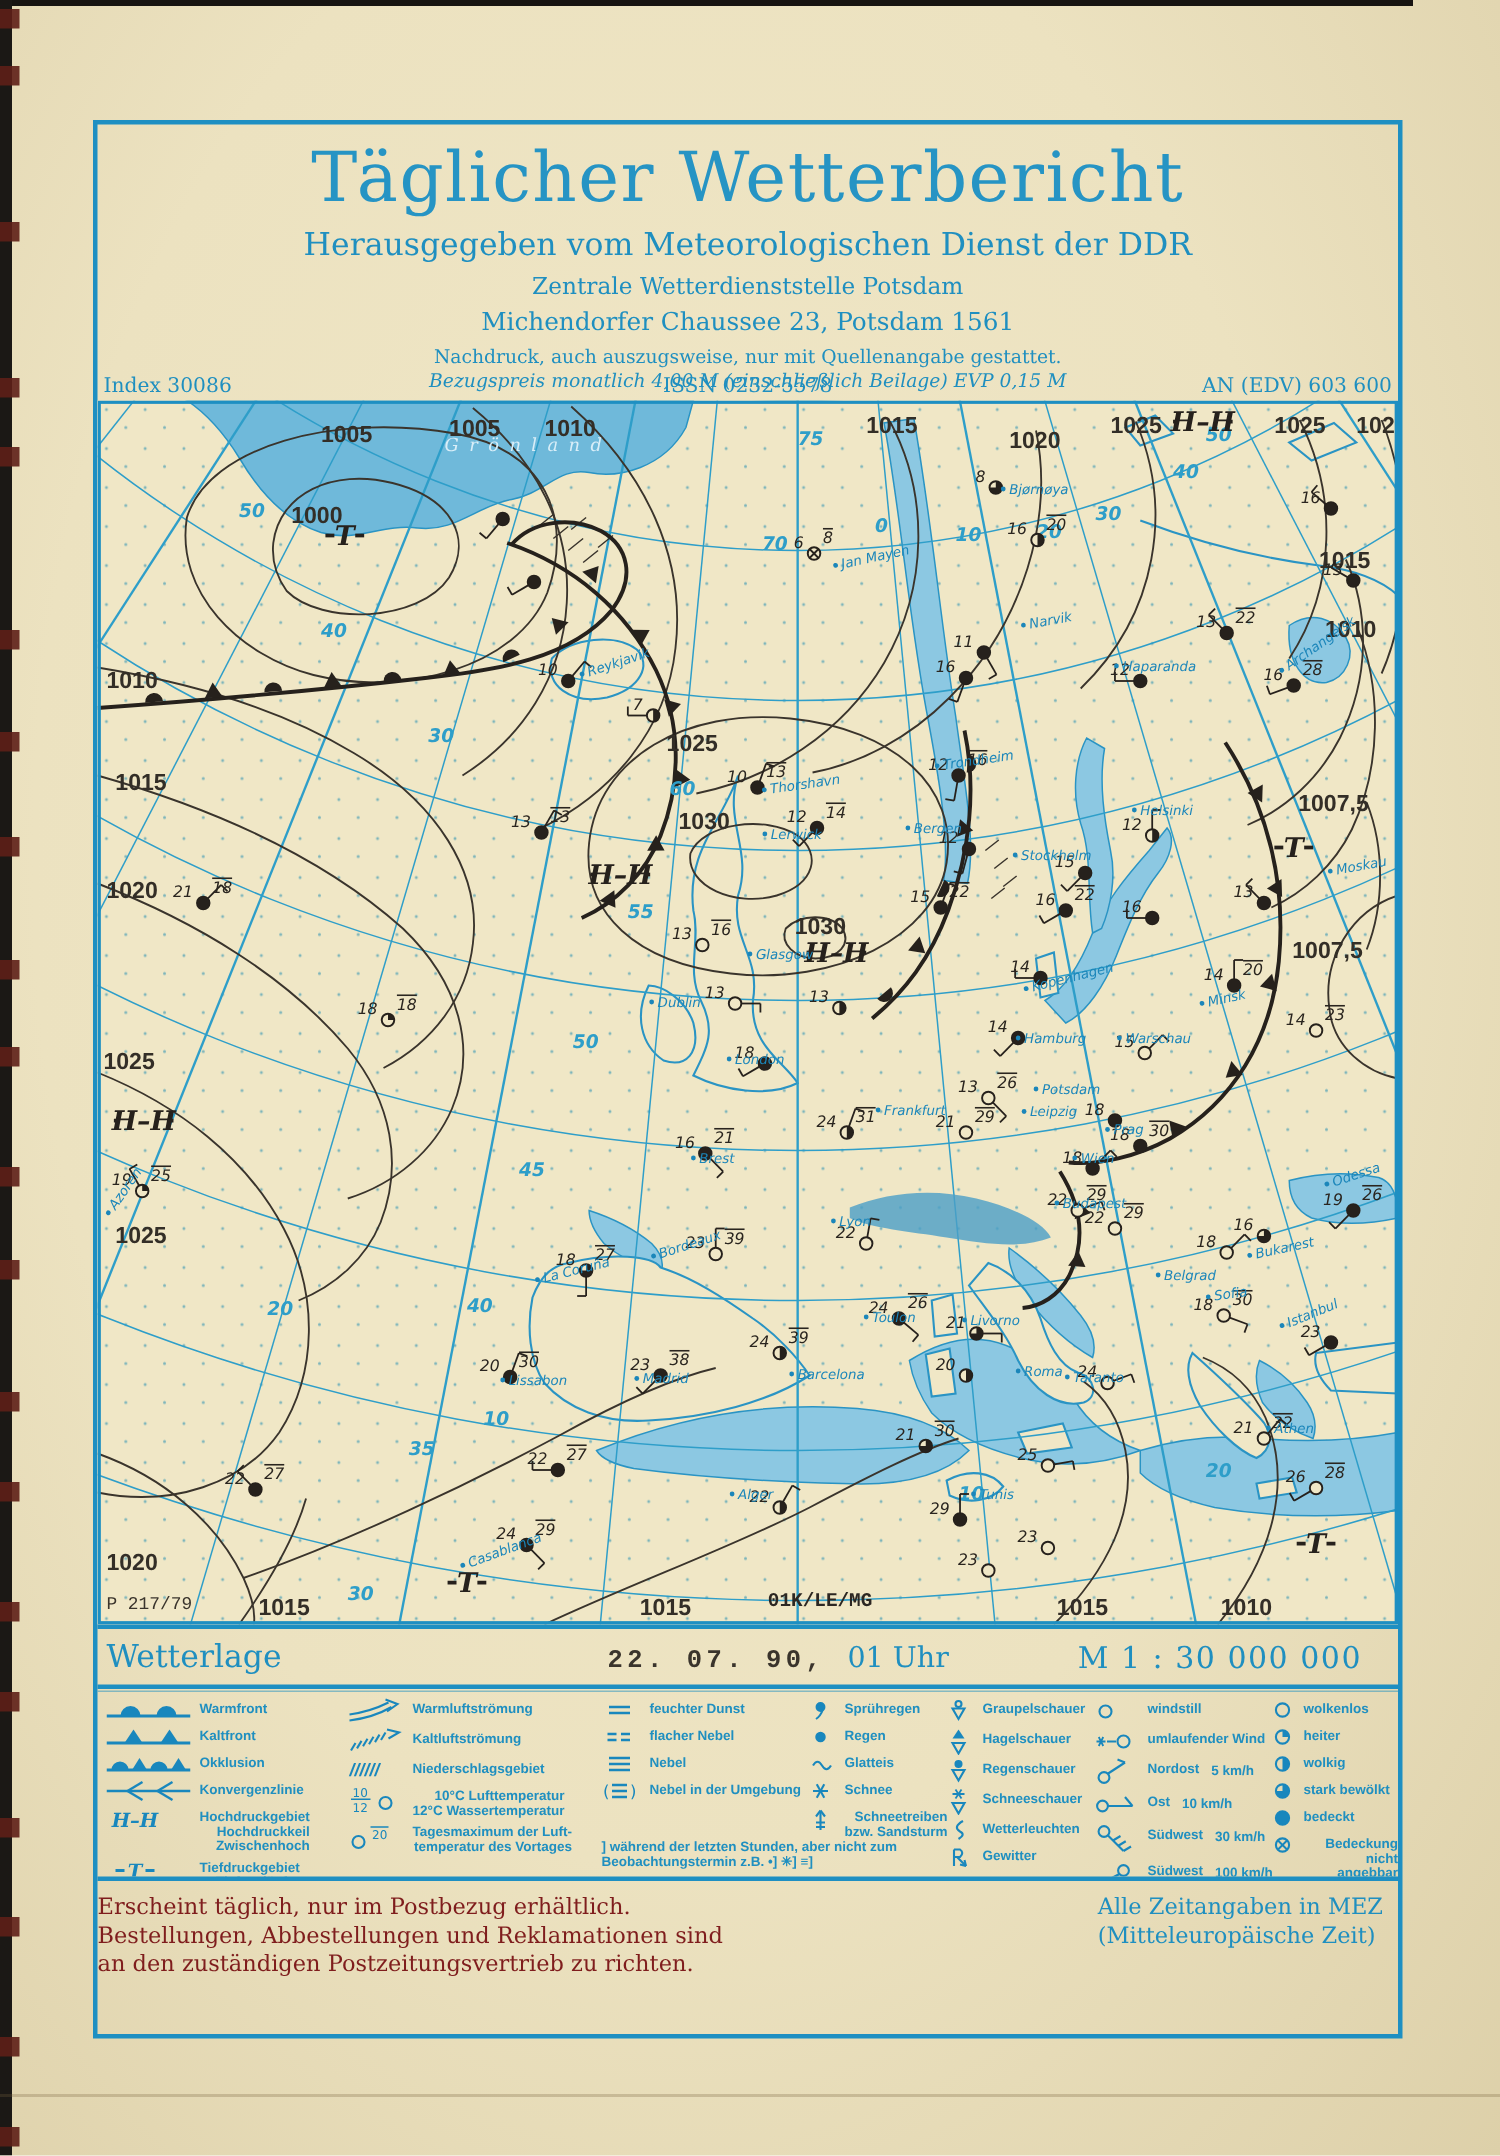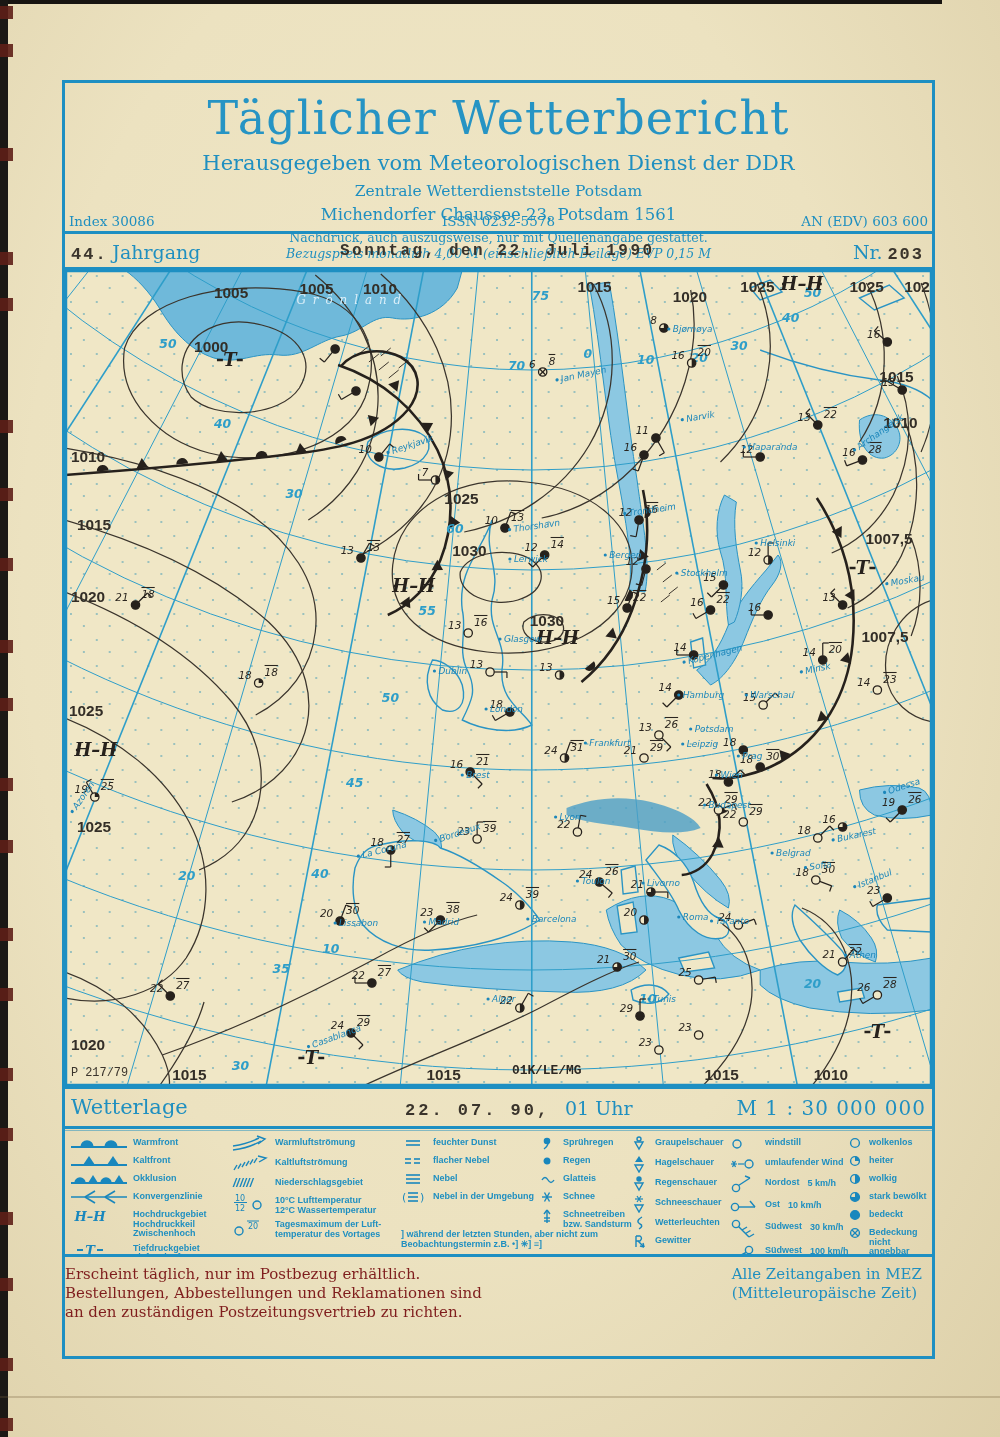--- a/index.html
+++ b/index.html
@@ -7,21 +7,21 @@
        background:radial-gradient(ellipse at 45% 40%, #f0e7c7 0%, #ece2c0 55%, #ddd0a9 100%);overflow:hidden;}
   .edge-top{position:absolute;left:0;top:0;width:942px;height:4px;background:#171411;}
   .edge-left{position:absolute;left:0;top:0;width:8px;height:1437px;background:#1b1815;}
   .reg-mark{position:absolute;left:0;width:13px;height:13px;background:#5e1f17;opacity:.9;}
   .crease{position:absolute;left:0;top:1396px;width:1000px;height:2px;background:rgba(120,98,60,.28);}
 
   .frame{position:absolute;left:62px;top:80px;width:867px;height:1273px;border:3px solid #1e8fc2;background:transparent;}
   .sec{position:relative;box-sizing:border-box;}
 
   
-  .masthead{height:148px;text-align:center;color:#1f8fc0;}
+  .masthead{height:184px;text-align:center;color:#1f8fc0;}
   .mh-title{font-family:"DejaVu Serif","Liberation Serif",serif;font-size:46px;letter-spacing:1px;padding-top:8px;color:#2694c4;}
   .mh-pub{font-family:"DejaVu Serif","Liberation Serif",serif;font-size:21px;margin-top:6px;}
   .mh-office{font-family:"DejaVu Serif","Liberation Serif",serif;font-size:15.5px;margin-top:7px;}
   .mh-addr{font-family:"DejaVu Serif","Liberation Serif",serif;font-size:16.5px;margin-top:5px;}
   .mh-note{font-family:"DejaVu Serif","Liberation Serif",serif;font-size:12.5px;margin-top:6px;}
   .mh-note2{font-family:"DejaVu Serif","Liberation Serif",serif;font-size:12.5px;margin-top:1px;font-style:italic;}
   .mh-row{position:absolute;left:4px;right:4px;bottom:2px;font-family:"DejaVu Serif","Liberation Serif",serif;font-size:13.5px;display:flex;justify-content:space-between;}
   .mh-row .c{position:absolute;left:0;right:0;text-align:center;}
   .mh-row .l,.mh-row .r{position:relative;z-index:1;background:transparent;}
 
@@ -40,29 +40,29 @@
   
   .map-wrap{height:816px;position:relative;background:#f0e7c6;}
   .map-wrap svg{display:block;width:100%;height:816px;}
 
   
   .sitrow{height:40px;border-top:3px solid #1e8fc2;position:relative;}
   .sit-label{position:absolute;left:6px;top:6px;font-size:21px;}
   .sit-center{position:absolute;left:340px;top:8px;font-size:17px;}
   .sit-center .mono{font-weight:700;letter-spacing:3px;}
   .sit-center .blue-serif{font-size:19px;margin-left:10px;}
-  .sit-scale{position:absolute;right:6px;top:7px;font-size:20px;letter-spacing:1px;}
+  .sit-scale{position:absolute;right:24px;top:7px;font-size:20px;letter-spacing:1px;}
 
   
   .legend{height:128px;border-top:3px solid #1e8fc2;position:relative;overflow:hidden;}
   .legend:before{content:"";position:absolute;left:0;right:0;top:1px;height:1px;background:#1e8fc2;opacity:.5;}
   .lg-col{position:absolute;top:6px;}
   .lg-row{display:flex;align-items:flex-start;margin-bottom:2px;}
   .lg-ic{flex:0 0 auto;display:flex;align-items:center;justify-content:flex-start;}
-  .lg-lb{font-size:9px;line-height:9.5px;color:#1f8fc0;font-weight:700;white-space:pre-line;padding-top:3px;margin-left:6px;}
+  .lg-lb{font-size:9px;line-height:9.5px;color:#1f8fc0;font-weight:700;white-space:pre-line;padding-top:3px;margin-left:6px;text-align:right;}
   .lg-val{font-size:9px;color:#1f8fc0;font-weight:700;margin-left:8px;padding-top:3px;text-align:right;}
   .lg-note{position:absolute;left:336px;top:100px;font-size:9px;line-height:10px;color:#1f8fc0;font-weight:700;white-space:pre-line;}
 
   
   .footer{height:auto;border-top:3px solid #1e8fc2;position:relative;}
   .ft-left{position:absolute;left:0;top:8px;font-family:"DejaVu Serif","Liberation Serif",serif;font-size:15px;line-height:19px;color:#7f1d1d;}
   .ft-right{position:absolute;right:10px;top:8px;font-family:"DejaVu Serif","Liberation Serif",serif;font-size:15px;line-height:19px;color:#1f8fc0;text-align:left;}
 </style>
 </head>
 <body>
@@ -102,31 +102,20 @@
     <div class="mh-addr">Michendorfer Chaussee 23, Potsdam 1561</div>
     <div class="mh-note">Nachdruck, auch auszugsweise, nur mit Quellenangabe gestattet.</div>
     <div class="mh-note2">Bezugspreis monatlich 4,00 M (einschließlich Beilage) EVP 0,15 M</div>
     <div class="mh-row">
       <span class="c">ISSN 0232-5578</span>
       <span class="l">Index 30086</span>
       <span class="r">AN (EDV) 603 600</span>
     </div>
   </div>
 
-  <div class="sec daterow">
-    <div class="dr-left">
-      <span class="mono">44.</span>
-      <span class="blue-serif">Jahrgang</span>
-    </div>
-    <div class="dr-center mono">Sonntag, den 22. Juli 1990</div>
-    <div class="dr-right">
-      <span class="blue-serif">Nr.</span>
-      <span class="mono">203</span>
-    </div>
-  </div>
 
   <div class="sec map-wrap">
     <svg id="map-svg" viewBox="0 0 873 816" preserveAspectRatio="none">
       <defs>
         <clipPath id="mapclip">
             <rect x="0" y="0" width="873" height="816"></rect>
           </clipPath>
         <pattern id="stip" width="26" height="26" patternUnits="userSpaceOnUse">
           <circle cx="6" cy="6" r="1" fill="#3f9ab5"></circle>
           <circle cx="19" cy="18" r="1" fill="#3f9ab5"></circle>

